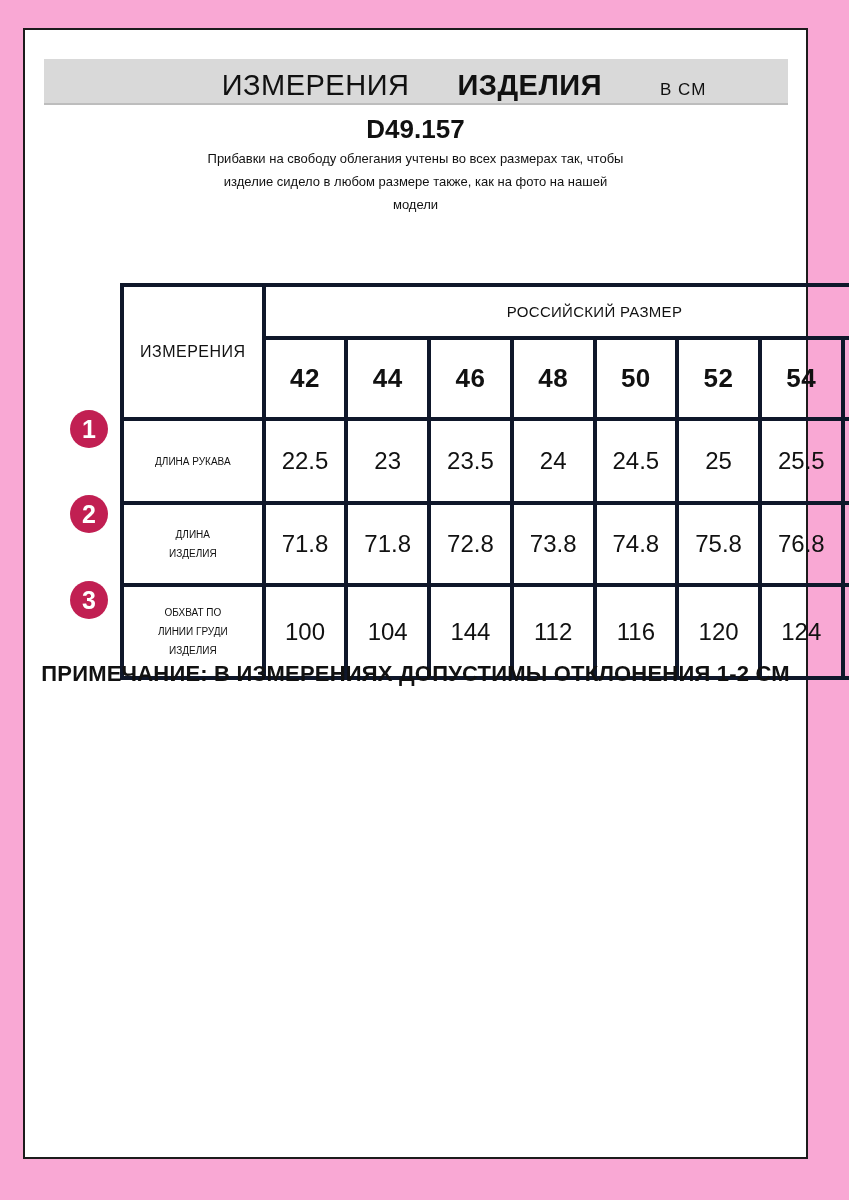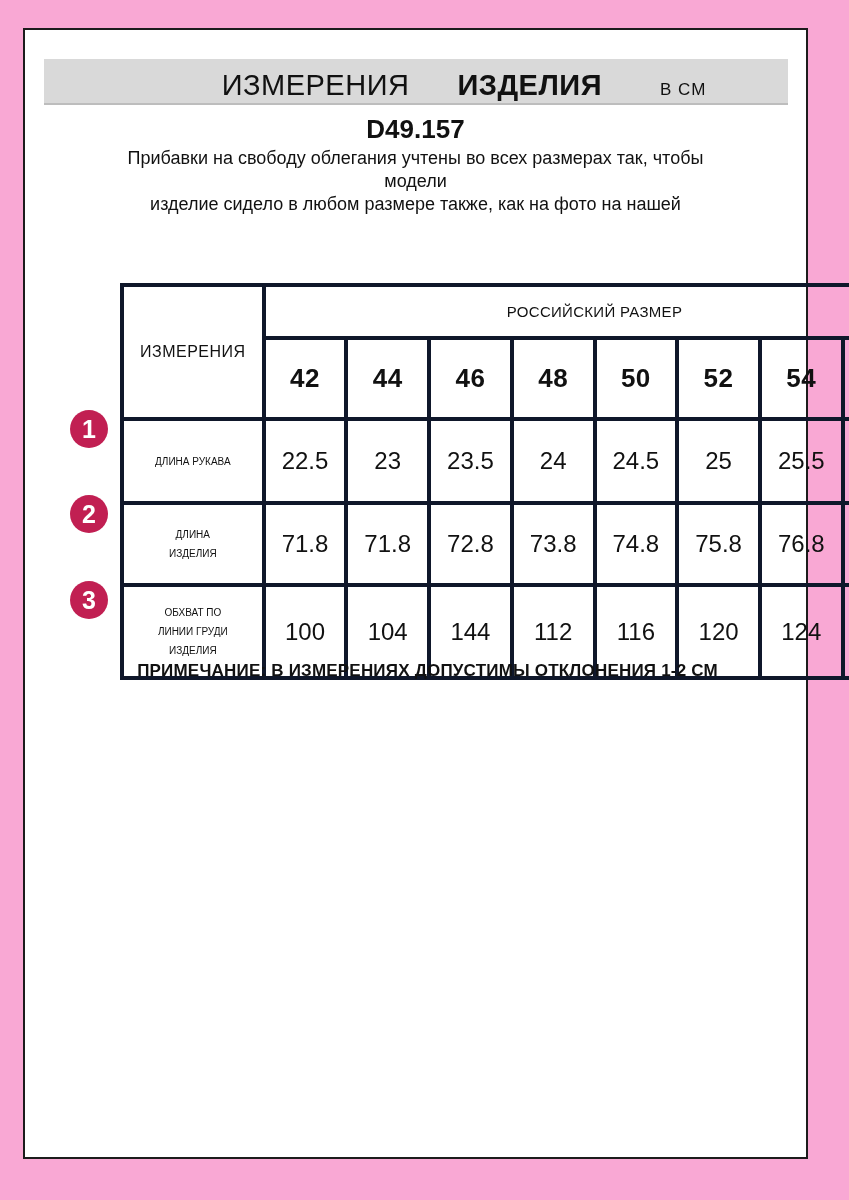--- a/index.html
+++ b/index.html
@@ -52,21 +52,21 @@
     text-align: center;
     font-size: 26px;
     line-height: 30px;
     font-weight: bold;
   }
   .desc {
     position: absolute;
     left: 0; top: 117px;
     width: 100%;
     text-align: center;
-    font-size: 18px;
+    font-size: 13px;
     line-height: 23px;
   }
 
   table.size-table {
     position: absolute;
     left: 95px;
     top: 253px;
     border-collapse: collapse;
     table-layout: fixed;
     border: 3px solid #1c1c1c;
@@ -108,44 +108,43 @@
   }
   .num-circle.n1 { top: 380px; }
   .num-circle.n2 { top: 465px; }
   .num-circle.n3 { top: 551px; }
 
   .note {
     position: absolute;
     left: 0; top: 631px;
     width: 100%;
     text-align: center;
-    font-size: 17px;
+    font-size: 22px;
     font-weight: 700;
     letter-spacing: 0.2px;
-    padding-left: 12px;
   }
 </style>
 </head>
 <body>
 
 <div class="canvas">
   <div class="page">
 
     <div class="title-bar">
       <span class="title-part1">ИЗМЕРЕНИЯ</span>
       <span class="title-part2">ИЗДЕЛИЯ</span>
       <span class="title-unit">В СМ</span>
     </div>
 
     <div class="model">D49.157</div>
 
     <div class="desc">
       <div>Прибавки на свободу облегания учтены во всех размерах так, чтобы</div>
+      <div>изделие сидело в любом размере также, как на фото на нашей</div>
       <div>модели</div>
-      <div>изделие сидело в любом размере также, как на фото на нашей</div>
     </div>
 
     <table class="size-table">
       <colgroup>
         <col class="col-label">
         <col class="col-size">
           <col class="col-size">
           <col class="col-size">
           <col class="col-size">
         <col class="col-size">

